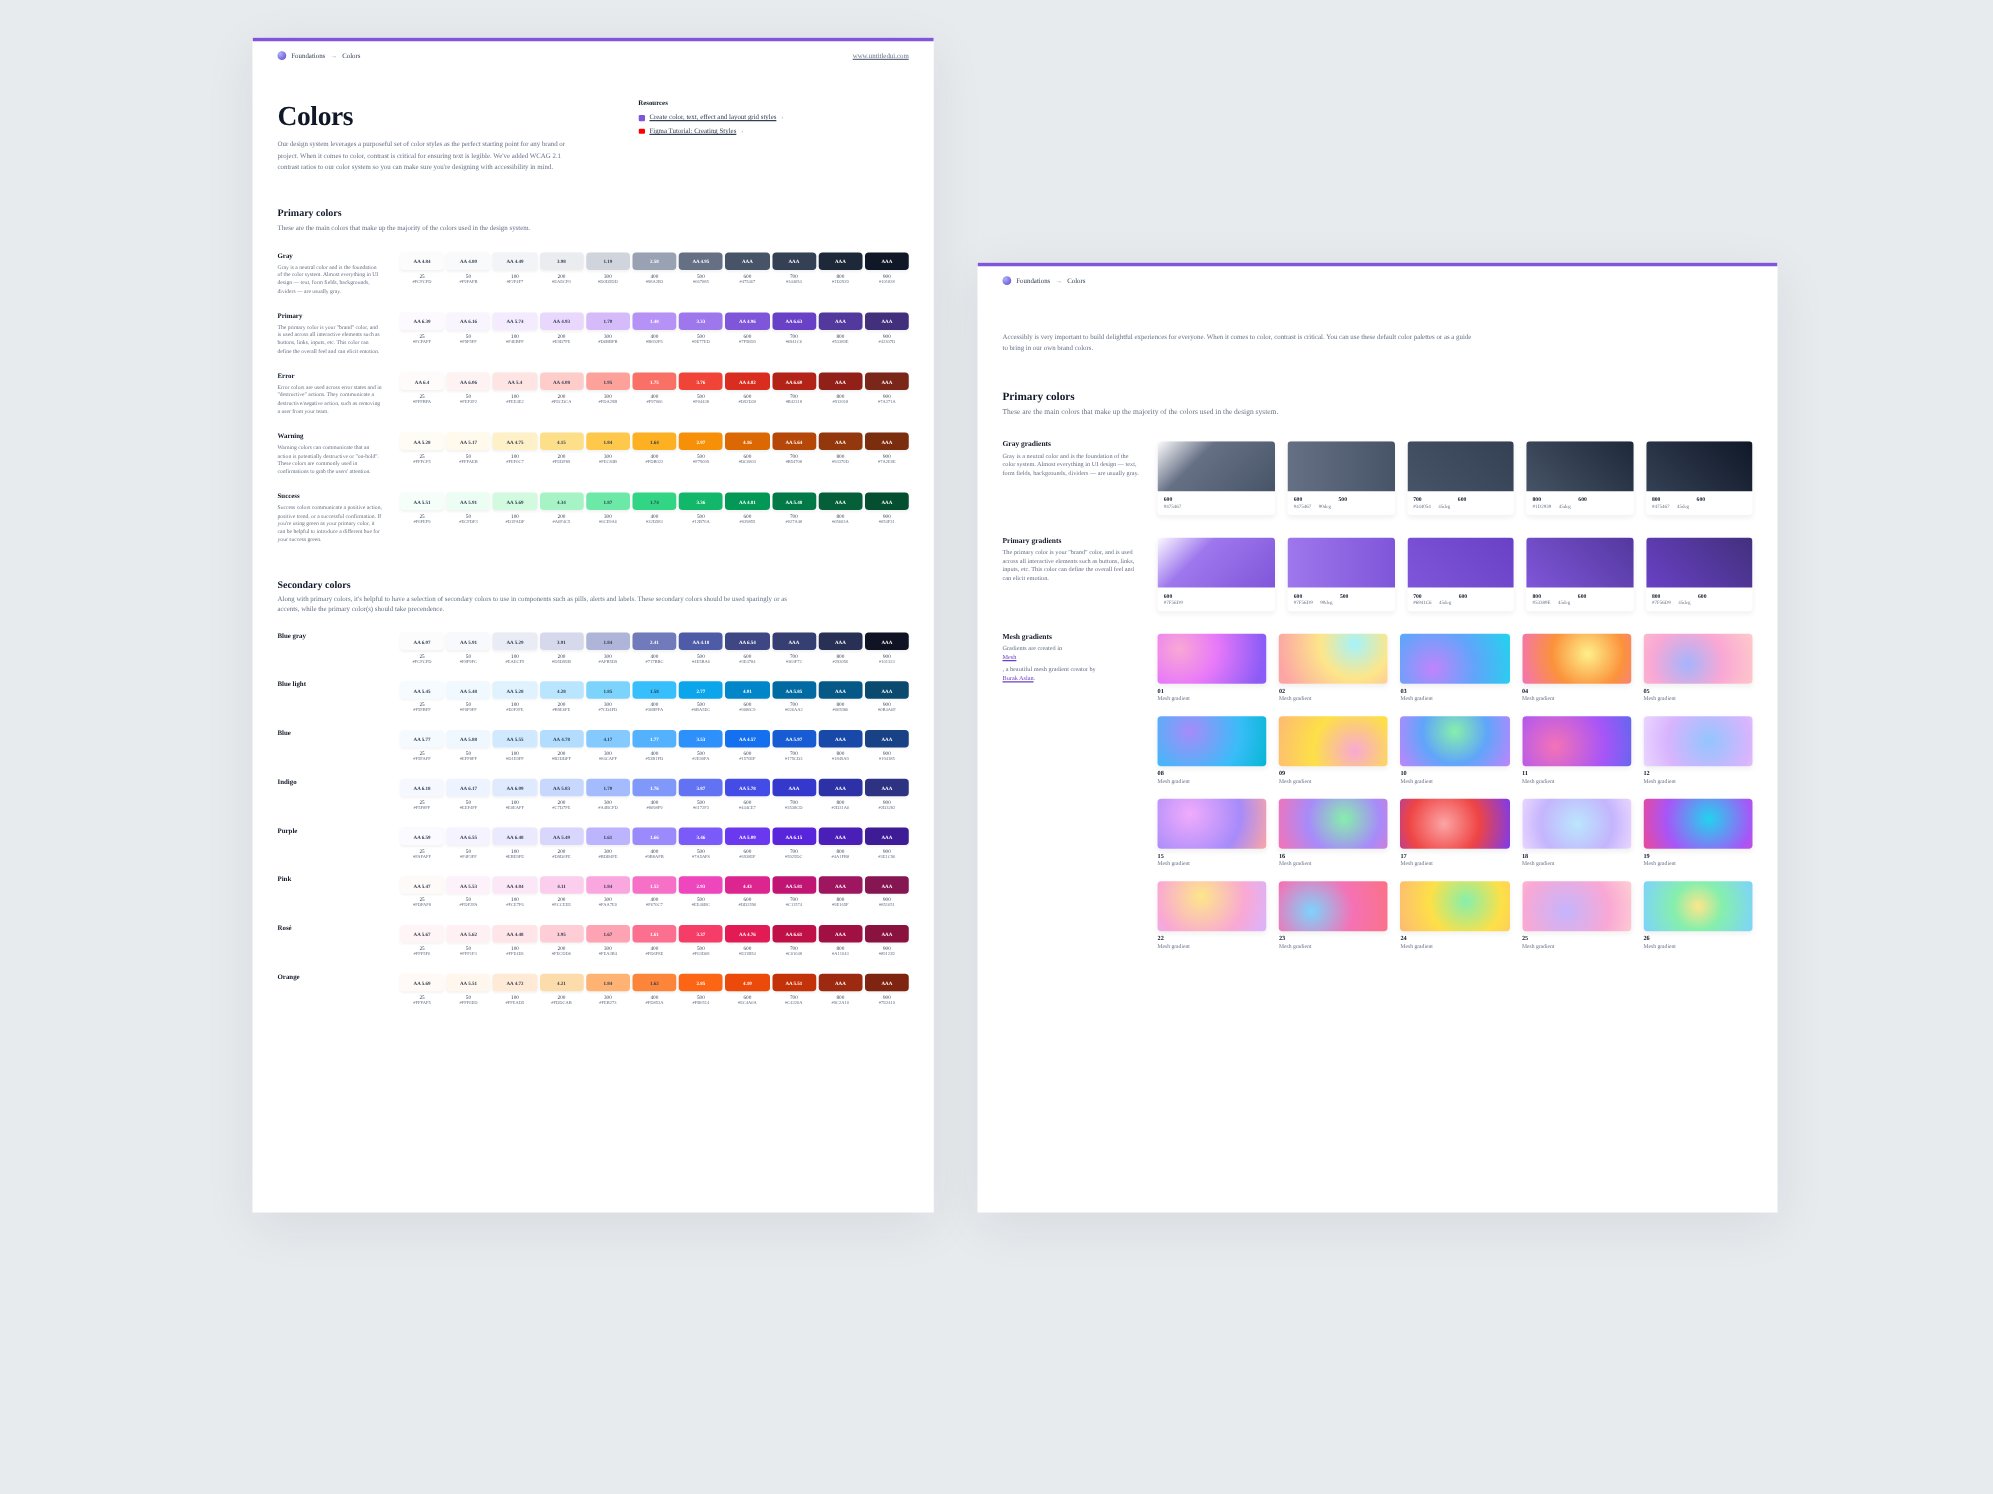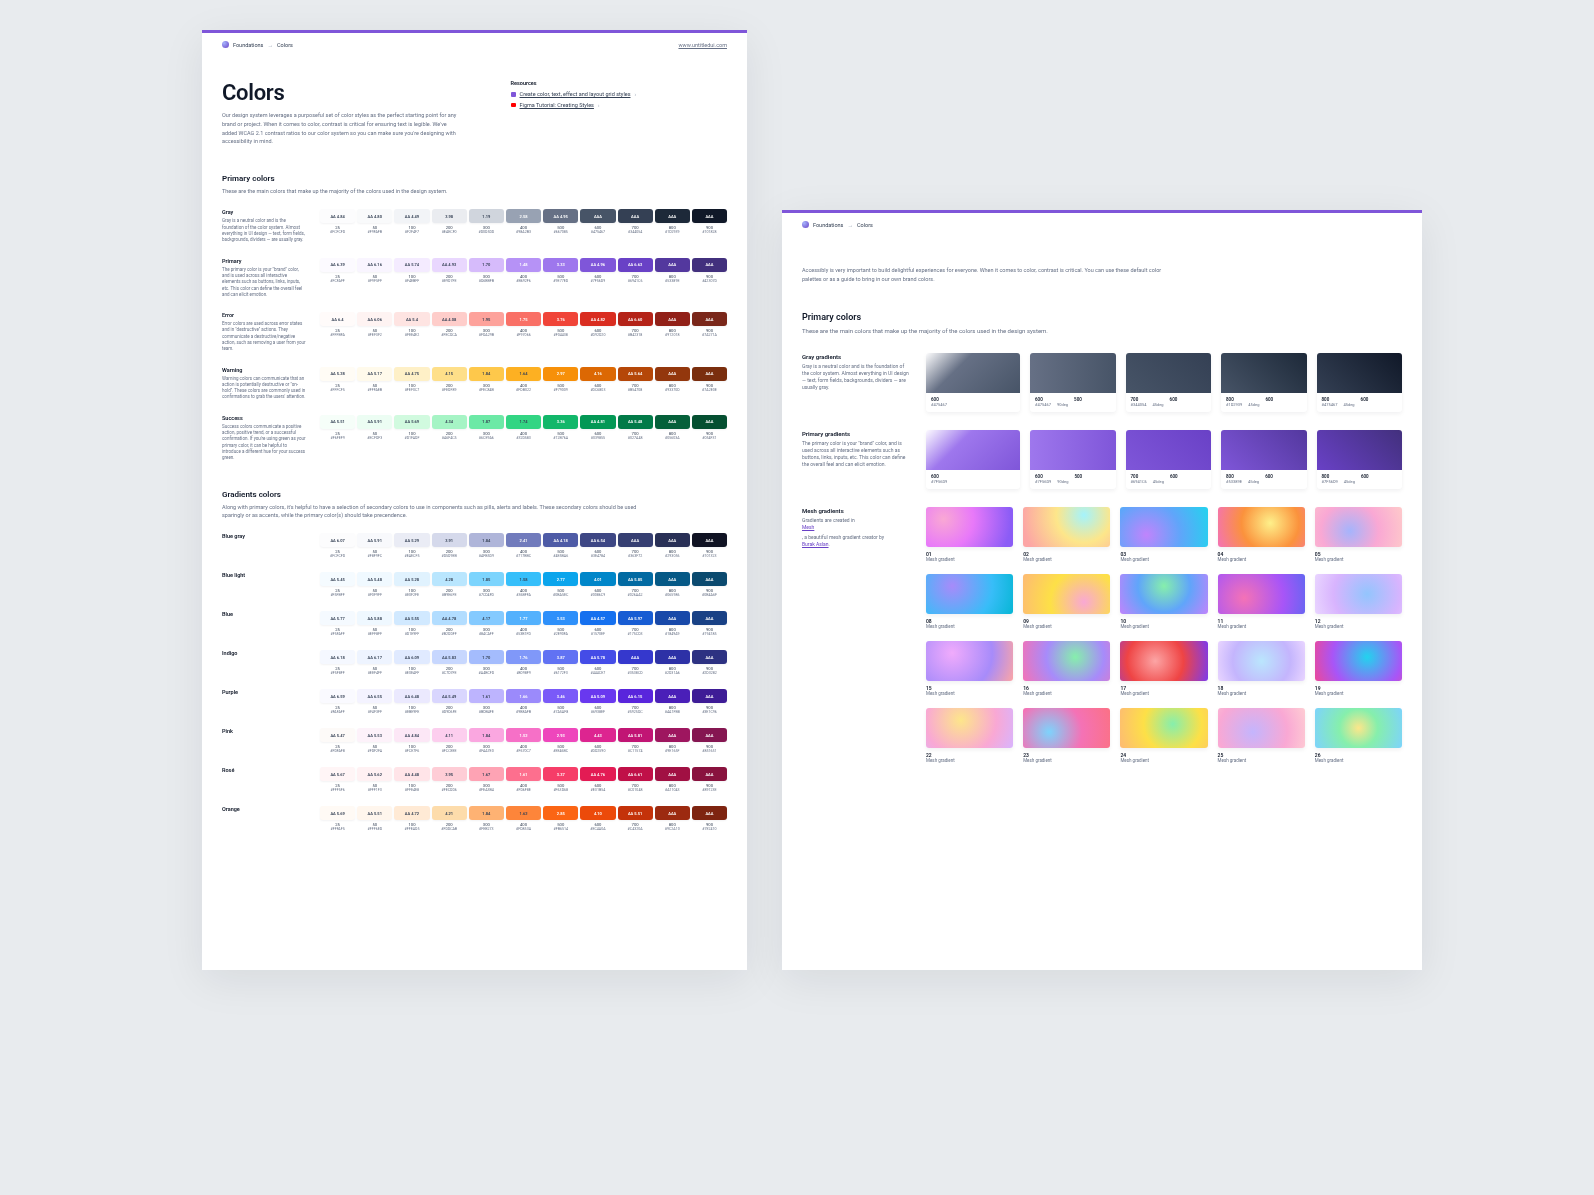--- a/index.html
+++ b/index.html
@@ -14,20 +14,21 @@
     width: 1270px;
     margin: 0 auto;
     position: relative;
     min-height: 1000px;
   }
   .sheet {
     position: absolute;
     background: #fff;
     box-shadow: 0 10px 40px rgba(16,24,40,.08);
     overflow: hidden;
+    font-family: Liberation Serif, serif;
   }
   .sheet-1 { left: 40px; top: 0; width: 545px; height: 940px; }
   .sheet-2 { left: 620px; top: 180px; width: 640px; height: 760px; }
   .topbar { height: 3px; background: #7F56D9; width: 100%; }
   .crumbs {
     display: flex; align-items: center; justify-content: space-between;
     padding: 8px 20px; font-size: 5.5px; color: #344054;
   }
   .crumbs .left { display:flex; align-items:center; gap:4px; }
   .crumbs .logo { width:7px; height:7px; border-radius:50%;
@@ -555,21 +556,21 @@
                   <span class="n">900</span>
         <span class="h">#054F31</span>
                 </div>
               </div>
             </div>
           </div>
         </div>
     </div>
 
     <div class="block">
-      <h3>Gradients colors</h3>
+      <h3>Secondary colors</h3>
       <p>Along with primary colors, it's helpful to have a selection of secondary colors to use in components such as pills, alerts and labels. These secondary colors should be used sparingly or as accents, while the primary color(s) should take precendence.</p>
       <div id="secondary-palettes">
           <div class="pal-row">
             <div class="pal-meta">
               <b>Blue gray</b>
             </div>
             <div class="swatches">
               <div class="sw">
                 <div class="chip dark-text" style="background:#FCFCFD">AA 6.07</div>
         <div class="sw-txt">

